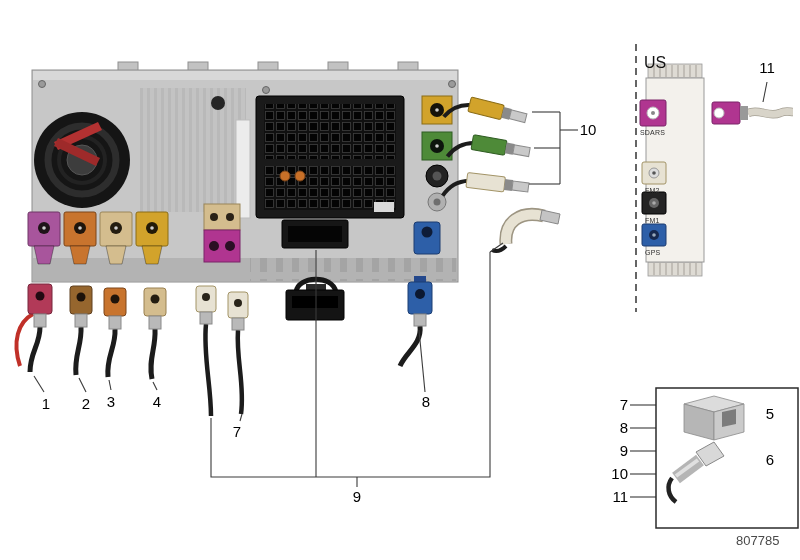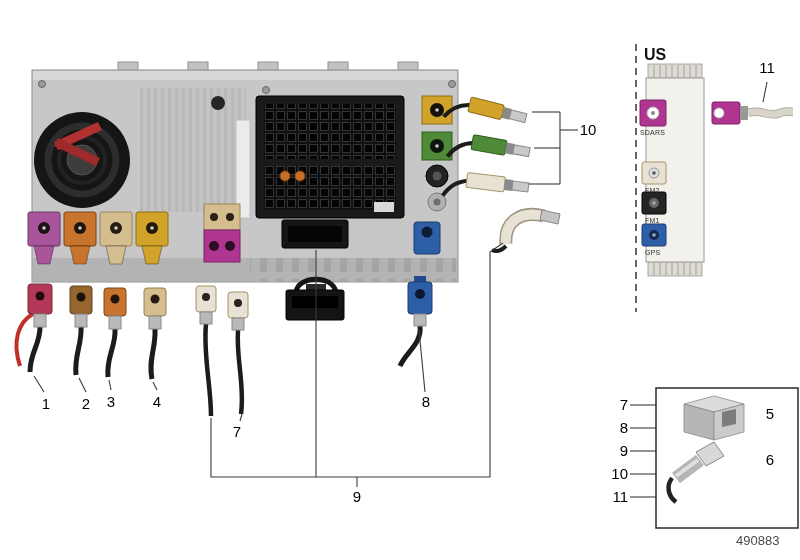--- a/index.html
+++ b/index.html
@@ -3,21 +3,21 @@
 <meta charset="utf-8">
 <style>
   html,body{margin:0;padding:0;background:#fff;}
   .stage{position:relative;width:800px;height:560px;background:#ffffff;overflow:hidden;
          font-family:"Liberation Sans",sans-serif;}
   .art{position:absolute;left:0;top:0;}
   .num{position:absolute;transform:translateX(-50%);font-size:15px;font-weight:400;
        color:#000;line-height:1;white-space:nowrap;}
   .lnum{position:absolute;left:596px;width:32px;text-align:right;font-size:15px;
         font-weight:400;color:#000;line-height:1;}
-  .us{position:absolute;left:644px;top:47px;font-size:16px;color:#111;line-height:1;font-weight:bold;}
+  .us{position:absolute;left:644px;top:55px;font-size:16px;color:#111;line-height:1;}
   .port{position:absolute;font-size:7px;color:#2e2e2e;line-height:1;letter-spacing:.2px;}
   .pn{position:absolute;left:736px;top:534px;font-size:13px;color:#4a4a4a;line-height:1;}
 </style>
 </head>
 <body>
 
 <div class="stage">
 
 <svg class="art" width="800" height="560" viewBox="0 0 800 560">
   <defs>
@@ -289,15 +289,15 @@
 <span class="lnum" style="top:466px">10</span>
 <span class="lnum" style="top:489px">11</span>
 
 <span class="us">US</span>
 
 <span class="port" style="left:640px;top:129px">SDARS</span>
 <span class="port" style="left:645px;top:187px">FM2</span>
 <span class="port" style="left:645px;top:217px">FM1</span>
 <span class="port" style="left:645px;top:249px">GPS</span>
 
-<span class="pn">490883</span>
+<span class="pn">807785</span>
 
 </div>
 
 </body></html>

